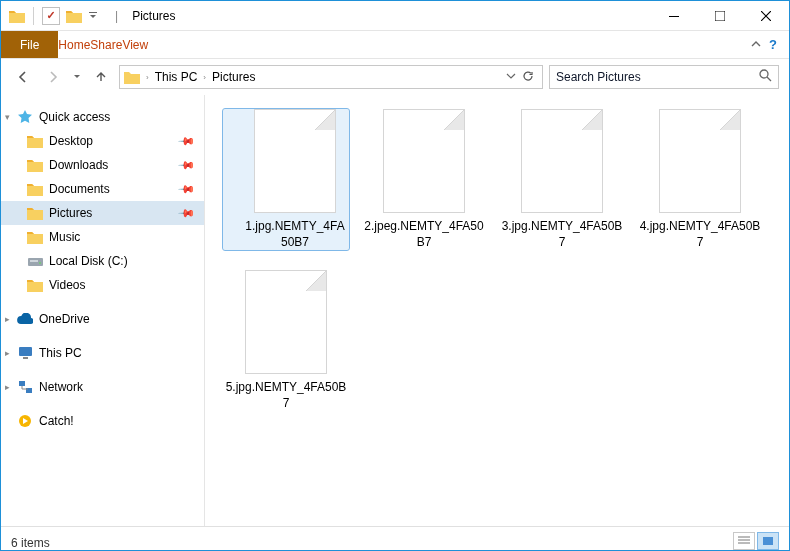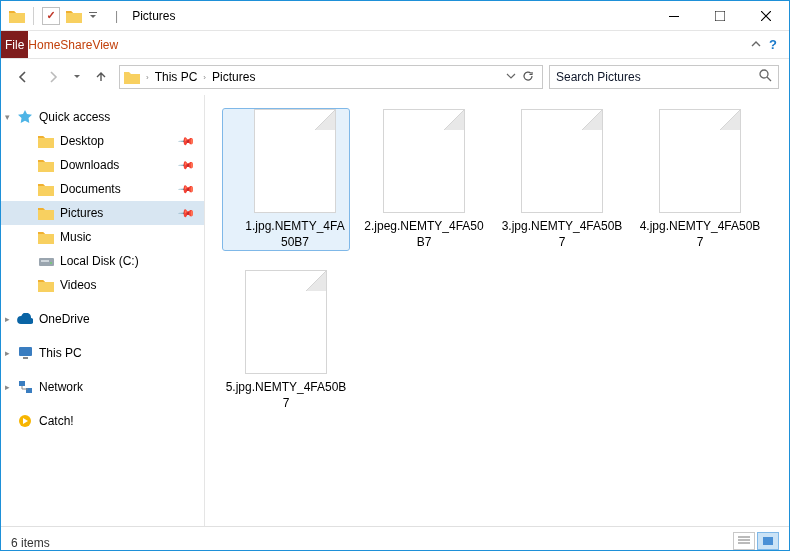--- a/index.html
+++ b/index.html
@@ -12,40 +12,40 @@
 .titlebar-icon { width: 16px; height: 16px; display: inline-flex; align-items: center; justify-content: center; }
 .titlebar-sep { width: 1px; height: 18px; background: #d0d0d0; margin: 0 2px; }
 .qat-check { width: 18px; height: 18px; border: 1px solid #c0c0c0; display: inline-flex; align-items: center; justify-content: center; color: #c0392b; font-weight: bold; font-size: 11px; }
 .dropdown-tiny { width: 10px; height: 16px; display: inline-flex; align-items: center; justify-content: center; color: #666; }
 .titlebar-title { margin-left: 8px; color: #000; }
 .titlebar-controls { margin-left: auto; display: flex; }
 .tb-btn { width: 46px; height: 29px; display: flex; align-items: center; justify-content: center; color: #000; }
 
 
 .ribbon { height: 28px; display: flex; align-items: stretch; border-bottom: 1px solid #e5e5e5; }
-.ribbon-file { background: #7f1d1d; color: #fff; padding: 0 4px; display: flex; align-items: center; }
+.ribbon-file { background: #a16207; color: #fff; padding: 0 19px; display: flex; align-items: center; }
 .ribbon-tab { padding: 0 0; display: flex; align-items: center; color: #c2410c; }
 .ribbon-right { margin-left: auto; display: flex; align-items: center; padding-right: 12px; gap: 8px; color: #666; }
 
 
 .addrrow { height: 36px; display: flex; align-items: center; gap: 6px; padding: 0 10px; }
 .nav-btn { width: 24px; height: 24px; display: inline-flex; align-items: center; justify-content: center; color: #555; border-radius: 2px; }
 .nav-btn.disabled { color: #bbb; }
 .addrbar { flex: 1; height: 24px; border: 1px solid #c8c8c8; display: flex; align-items: center; padding: 0 4px; gap: 4px; }
 .crumb { color: #000; cursor: default; }
 .chev-small { color: #888; font-size: 8px; padding: 0 2px;}
 .addrbar-right { margin-left: auto; display: flex; gap: 6px; padding-right: 4px;}
 .searchbox { width: 230px; height: 24px; border: 1px solid #c8c8c8; display: flex; align-items: center; padding: 0 6px; color: #0f172a; }
 .searchbox .sicon { margin-left: auto; color: #666; }
 
 
 .main { flex: 1; display: flex; min-height: 0; }
 .sidebar { width: 204px; border-right: 1px solid #e5e5e5; padding: 10px 0 4px 0; overflow: hidden;}
 .tree-item { display: flex; align-items: center; height: 24px; padding: 0 4px 0 16px; color: #000; position: relative;}
-.tree-item.sub { padding-left: 37px; }
+.tree-item.sub { padding-left: 26px; }
 .tree-item.sel { background: #d8e6f2; }
 .tree-chev { position: absolute; left: 4px; font-size: 9px; color: #888; width:10px;}
 .tree-icon { width: 16px; height: 16px; margin-right: 6px; display: inline-flex; align-items: center; justify-content: center; }
 .tree-label { flex:1; white-space: nowrap; }
 .pin { color: #8a8a8a; font-size: 11px; margin-right: 6px; transform: rotate(45deg); display:inline-block;}
 .tree-gap { height: 10px; }
 
 .content { flex: 1; display: flex; flex-wrap: wrap; align-content: flex-start; gap: 20px 12px; padding: 14px 10px 10px 18px; overflow: auto; }
 .file { width: 126px; display: flex; flex-direction: column; align-items: center; }
 .file.sel { outline: 1px solid #7fb8e8; background: #e5f1fb; border-radius: 2px; padding-left: 18px; }

